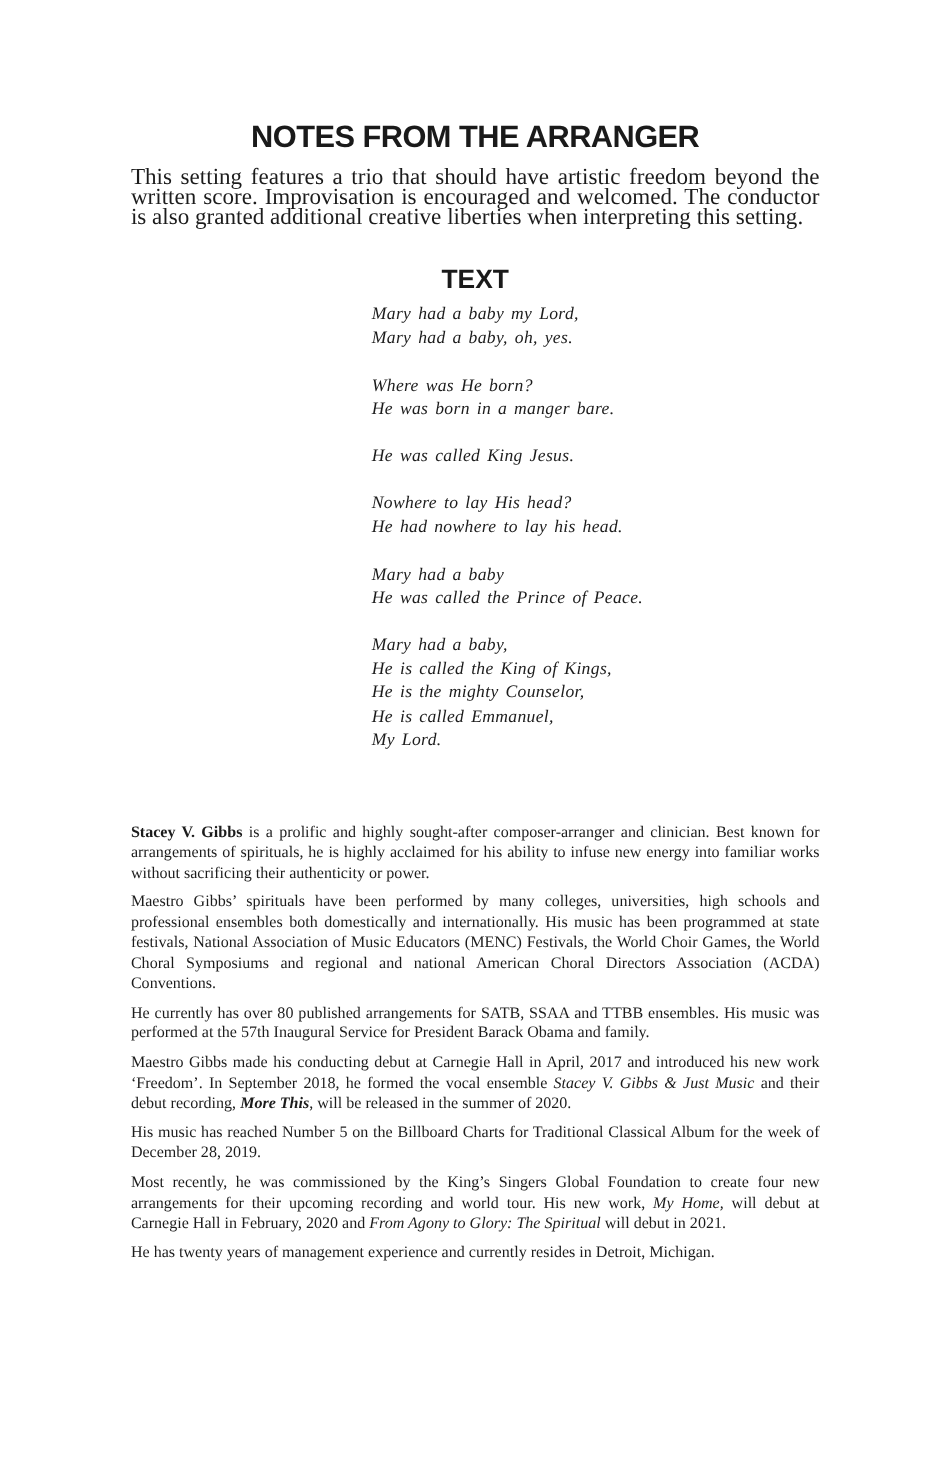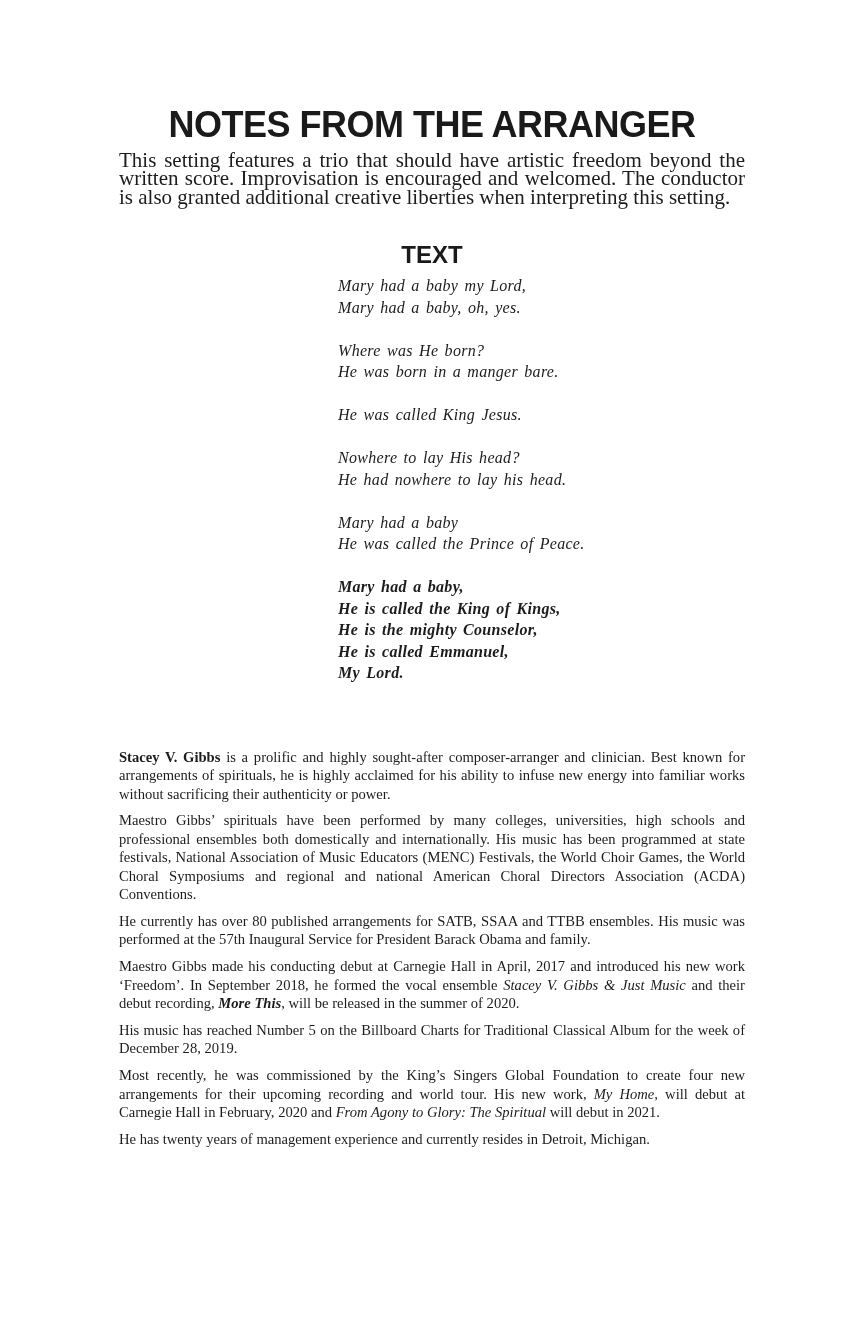--- a/index.html
+++ b/index.html
@@ -15,21 +15,21 @@
     background: #ffffff;
     color: #1c1c1c;
     overflow: hidden;
   }
   .doc-title {
     margin: 0;
     padding-top: 110px;
     text-align: center;
     font-family: "Liberation Sans", "DejaVu Sans", sans-serif;
     font-weight: bold;
-    font-size: 36px;
+    font-size: 28px;
     line-height: 30px;
     letter-spacing: -0.5px;
     color: #1a1a1a;
   }
   .intro {
     width: 626px;
     margin: 11px auto 0 auto;
     font-family: "Liberation Serif", "DejaVu Serif", serif;
     font-size: 21px;
     line-height: 18.4px;
@@ -49,21 +49,21 @@
     margin: 7px 0 0 338px;
     font-family: "Liberation Serif", "DejaVu Serif", serif;
     font-style: italic;
     font-size: 16px;
     line-height: 21.5px;
     letter-spacing: 0.3px;
     word-spacing: 2px;
     color: #1c1c1c;
   }
   .stanza { margin: 0 0 21.5px 0; }
-  .stanza:last-child { margin-bottom: 0; font-weight: bold; }
+  .stanza:last-child { margin-bottom: 0; }
   .lyric-line { white-space: nowrap; }
   .bio {
     width: 626px;
     margin: 64px auto 0 auto;
     font-family: "Liberation Serif", "DejaVu Serif", serif;
     font-size: 14.6px;
     line-height: 18.4px;
     text-align: justify;
     color: #1c1c1c;
   }

